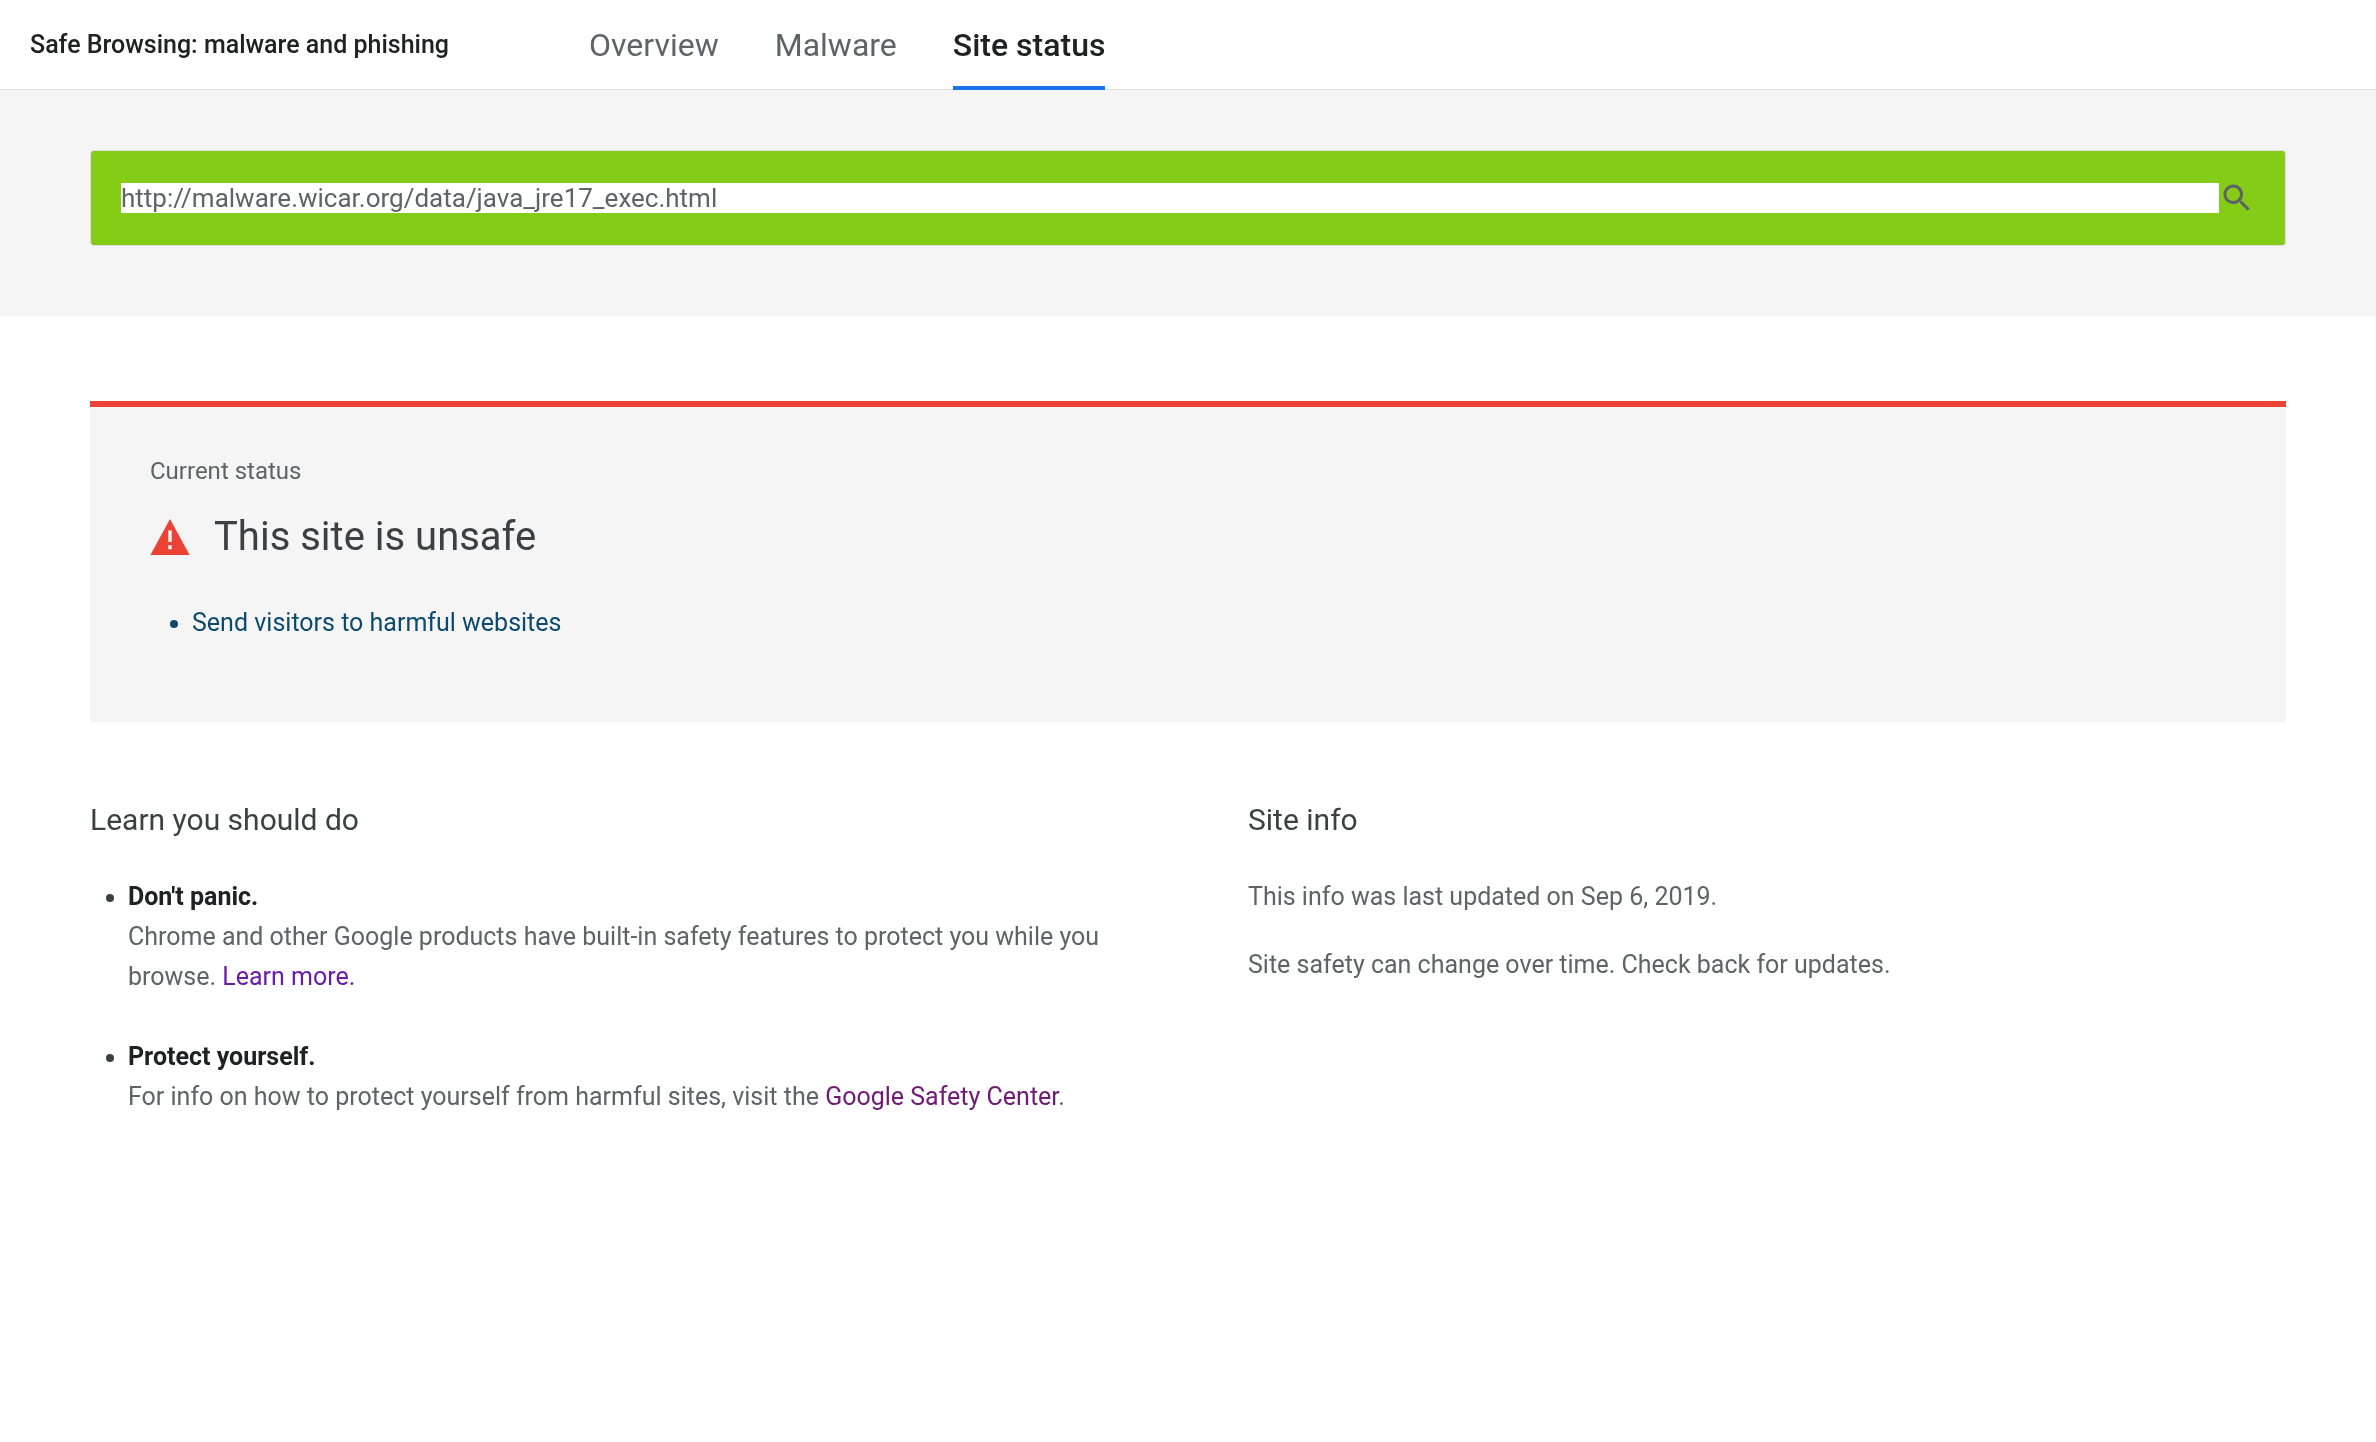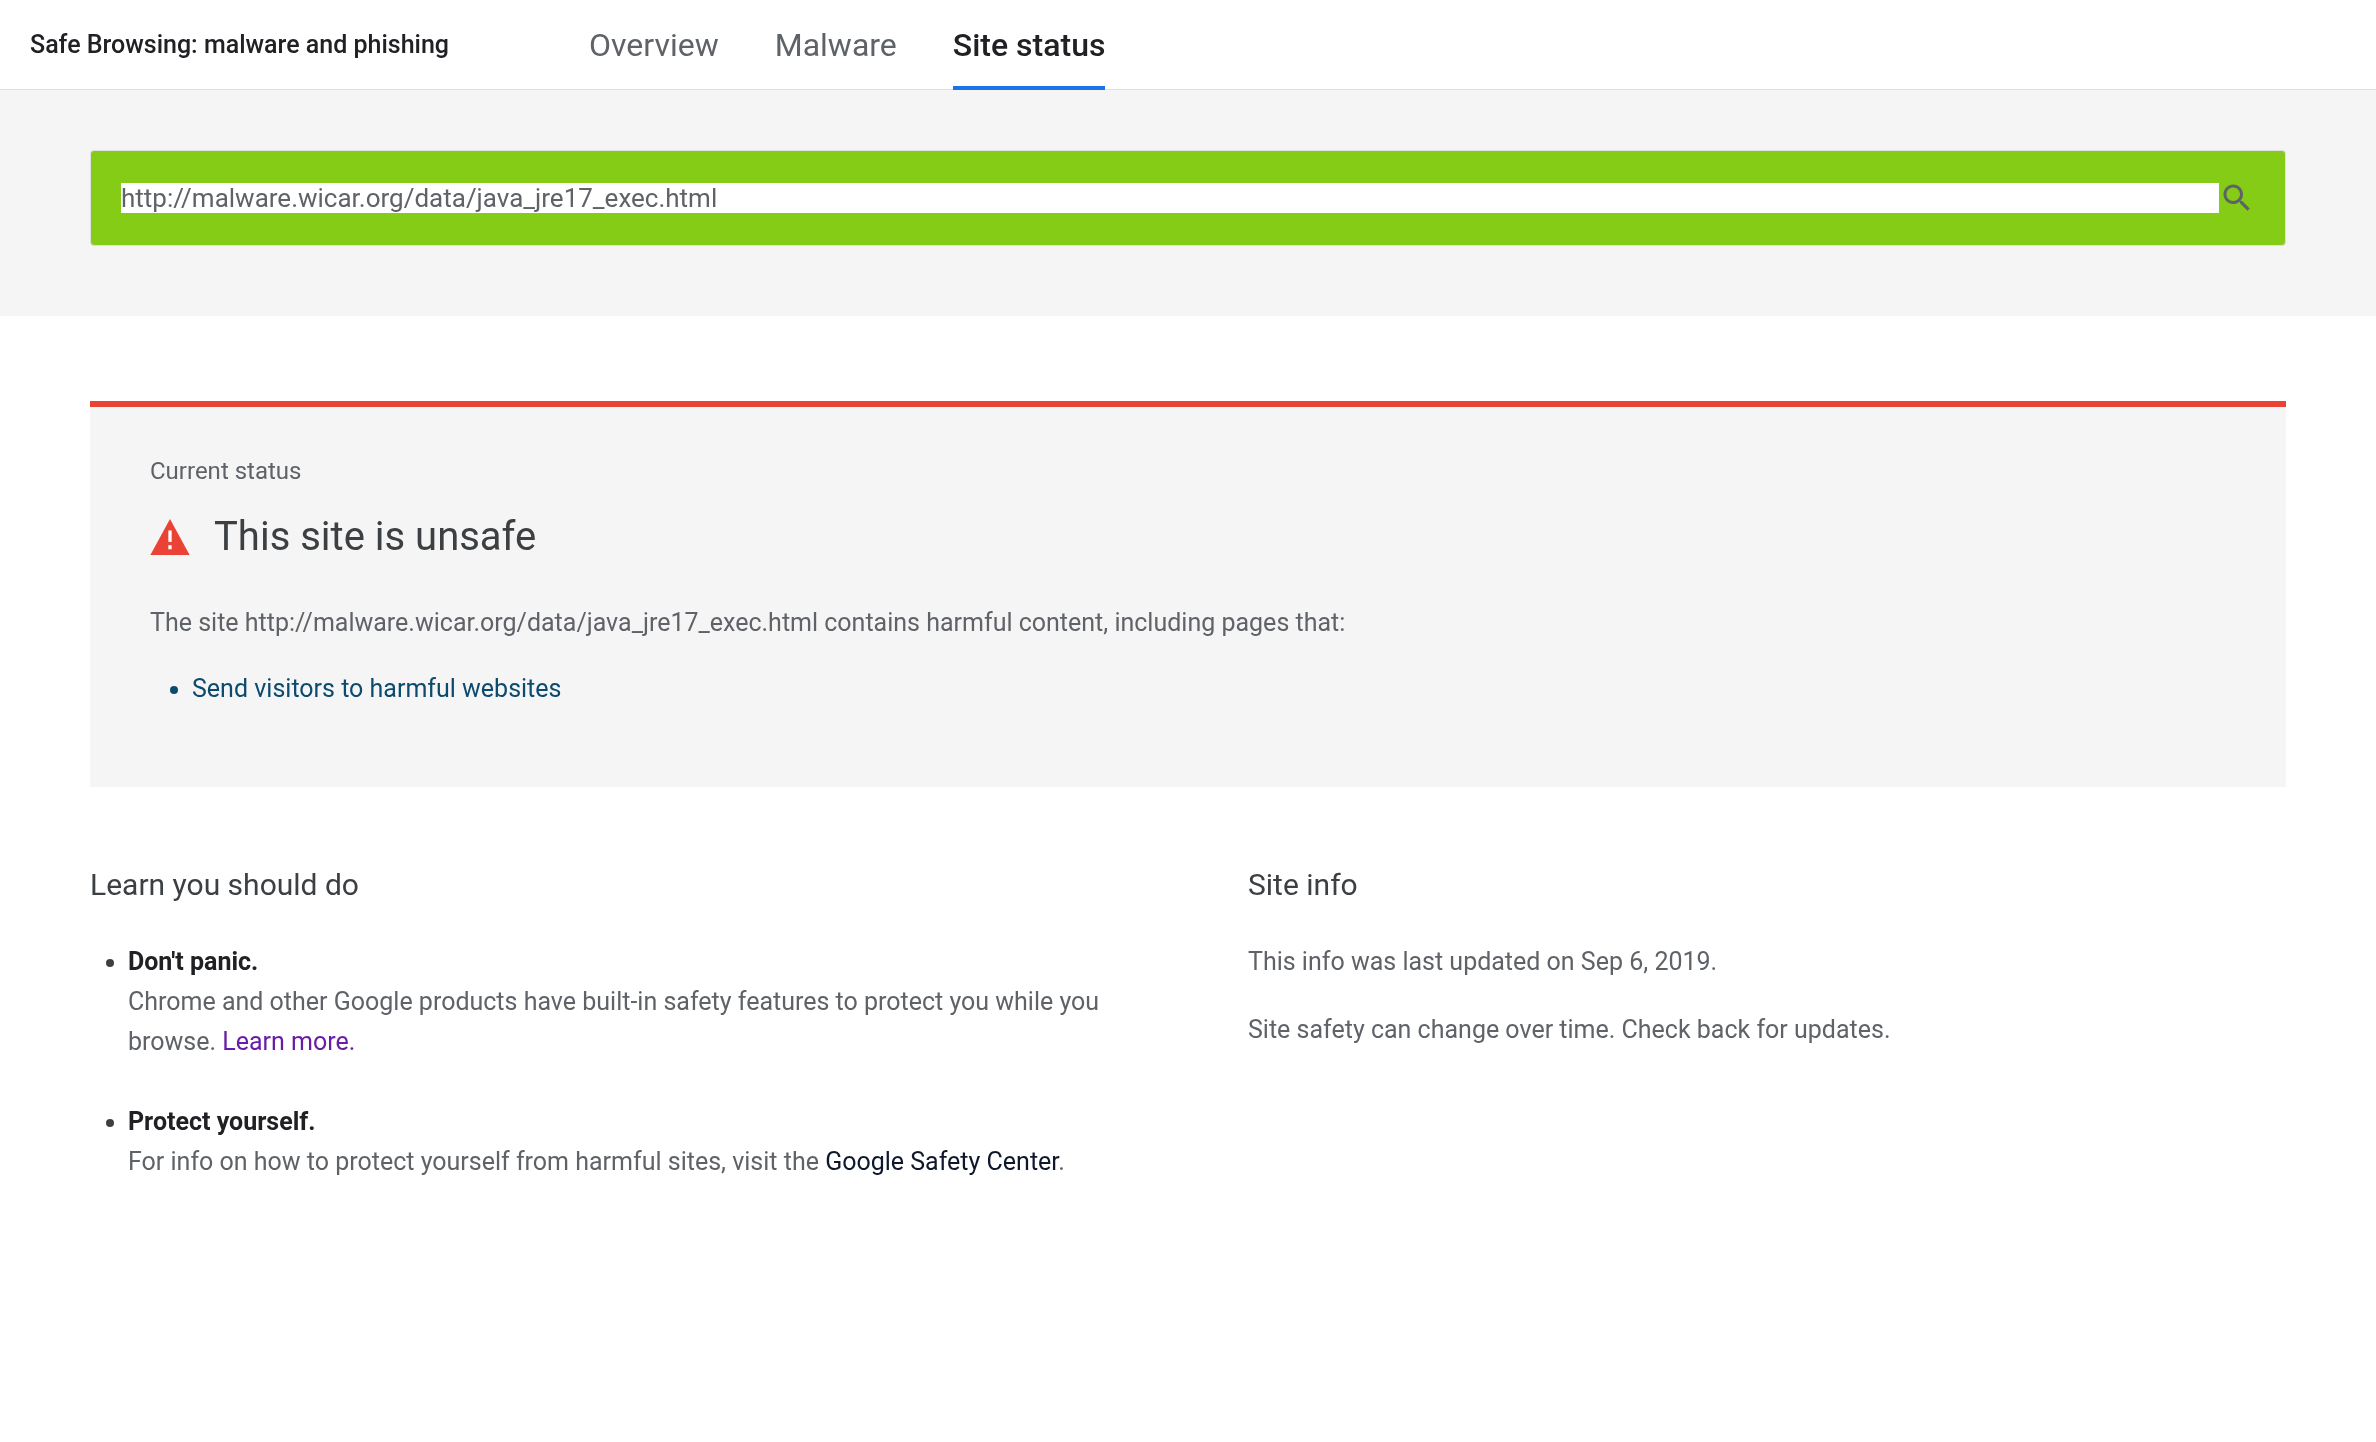--- a/index.html
+++ b/index.html
@@ -165,21 +165,21 @@
     }
     .advice-list li .advice-title {
       font-weight: 700;
       color: #202124;
     }
     .advice-list li .advice-body {
       font-weight: 400;
       color: #5f6368;
     }
     .link {
-      color: #0f172a;
+      color: #701a75;
       cursor: pointer;
       text-decoration: none;
     }
     .link.visited {
       color: #681da8;
     }
     .info-text {
       font-size: 25px;
       color: #5f6368;
       line-height: 1.6;
@@ -213,21 +213,20 @@
   <div class="status-card">
     <div class="status-label">Current status</div>
     <div class="status-heading">
       <svg class="warning-icon" viewBox="0 0 24 22">
         <path fill="#ea4335" d="M12 0 L24 22 L0 22 Z"></path>
         <rect x="11" y="7" width="2" height="7" fill="#fff"></rect>
         <rect x="11" y="16" width="2" height="2.5" fill="#fff"></rect>
       </svg>
       <div class="status-title">This site is unsafe</div>
     </div>
-    <div class="status-desc">The site http://malware.wicar.org/data/java_jre17_exec.html contains harmful content, including pages that:</div>
     <ul class="status-list">
       <li>Send visitors to harmful websites</li>
     </ul>
   </div>
 
   <div class="columns">
     <div class="col-left">
       <div class="section-heading">Learn you should do</div>
       <ul class="advice-list">
         <li>

